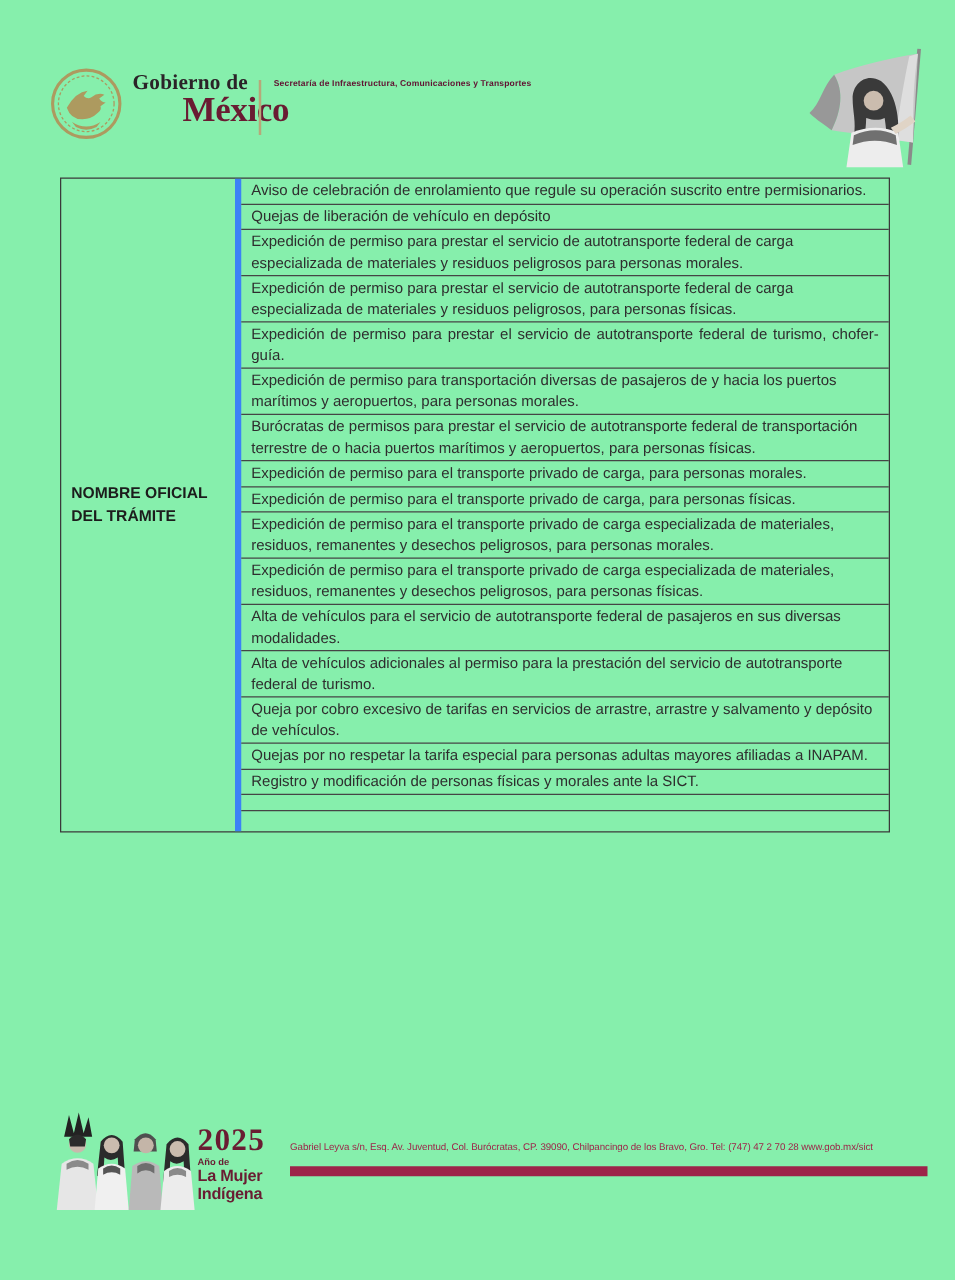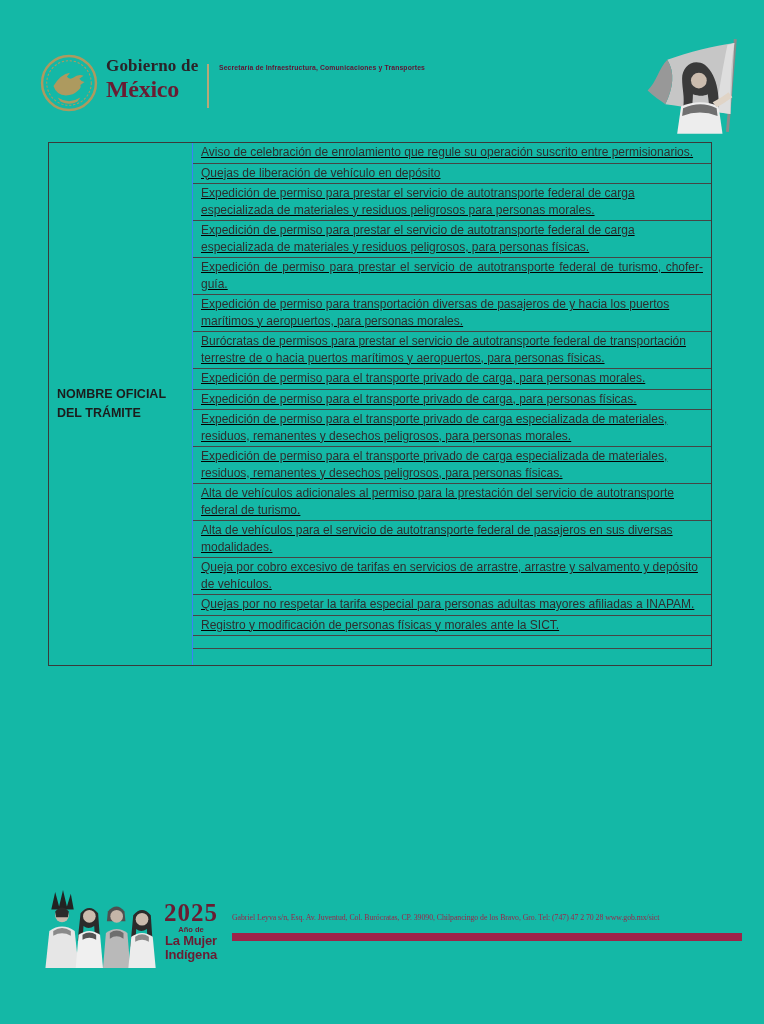--- a/index.html
+++ b/index.html
@@ -1,52 +1,52 @@
 <!DOCTYPE html>
 <html><head>
 <meta charset="utf-8">
 <style>
   html,body{margin:0;padding:0;background:#e9e9e9;}
-  .page{position:relative;width:764px;height:1024px;background:#14b8a6;margin:0 auto;
+  .page{position:relative;width:764px;height:1024px;background:#86efac;margin:0 auto;
         font-family:"Liberation Sans",sans-serif;overflow:hidden;}
 
   
   .logo-group{position:absolute;left:40px;top:54px;display:flex;align-items:flex-start;}
   .seal{width:58px;height:58px;flex:0 0 auto;}
   .logo-text{margin-left:8px;margin-top:3px;font-family:"Liberation Serif",serif;}
   .logo-line1{font-size:17px;line-height:18px;font-weight:700;color:#2b2328;letter-spacing:.2px;}
-  .logo-line2{font-size:24px;line-height:28px;font-weight:800;color:#691C32;letter-spacing:-.3px;}
+  .logo-line2{font-size:28px;line-height:28px;font-weight:800;color:#691C32;letter-spacing:-.3px;margin-left:40px;}
   .logo-divider{position:absolute;left:207px;top:64px;width:2px;height:44px;background:#b7a879;}
   .brand{position:absolute;left:219px;top:61px;}
   .brand-name{font-size:27px;line-height:28px;font-weight:800;color:#611232;letter-spacing:-.4px;}
   .brand-sub{margin-top:3px;font-size:6.8px;font-weight:700;color:#611232;letter-spacing:.15px;}
   .flag-art{position:absolute;left:620px;top:30px;width:138px;height:106px;}
 
   
   .tramites{position:absolute;left:48px;top:142px;width:664px;display:flex;
             border:1.5px solid #3a3a3a;box-sizing:border-box;}
-  .left-cell{width:144px;box-sizing:border-box;border-right:1px solid #3b82f6;
+  .left-cell{width:144px;box-sizing:border-box;border-right:5px solid #3b82f6;
              display:flex;align-items:center;padding:6px 14px 6px 8px;}
   .left-cell span{font-size:12.5px;line-height:19px;font-weight:700;color:#1c1c1c;}
-  .rows{flex:1;display:flex;flex-direction:column;text-decoration:underline;}
+  .rows{flex:1;display:flex;flex-direction:column;}
   .row{border-bottom:1px solid #454545;padding:1px 8px 2px 8px;
        font-size:12px;line-height:16.5px;color:#2e2e2e;}
   .row:last-child{border-bottom:none;}
   .rows .row:nth-child(5){text-align:justify;}
   .row.empty{min-height:9px;}
   .row.empty:last-child{min-height:13px;}
 
   
   .women-art{position:absolute;left:44px;top:888px;width:118px;height:80px;}
-  .year-block{position:absolute;left:158px;top:900px;width:66px;text-align:center;color:#691C32;}
+  .year-block{position:absolute;left:158px;top:900px;width:66px;color:#691C32;}
   .year{font-family:"Liberation Serif",serif;font-size:25px;line-height:25px;font-weight:700;letter-spacing:1px;}
   .year-cap1{font-size:7.5px;line-height:9px;font-weight:700;}
   .year-cap2,.year-cap3{font-size:13px;line-height:14px;font-weight:800;letter-spacing:-.2px;}
   .address{position:absolute;left:232px;top:913px;width:520px;font-size:7.8px;
-           letter-spacing:-.05px;color:#9D2449;white-space:nowrap;font-family:Liberation Serif, serif;}
+           letter-spacing:-.05px;color:#9D2449;white-space:nowrap;}
   .footer-bar{position:absolute;left:232px;top:933px;width:510px;height:8px;background:#9D2449;}
 </style>
 </head>
 <body>
 
 <div class="page">
 
   <div class="logo-group">
     <svg class="seal" viewBox="0 0 56 56" aria-hidden="true">
       <circle cx="28" cy="28" r="26" fill="none" stroke="#AD9A5F" stroke-width="2.4"></circle>
@@ -110,24 +110,24 @@
         <div class="row">
     <span class="row-text">Expedición de permiso para el transporte privado de carga, para personas físicas.</span>
   </div>
         <div class="row">
     <span class="row-text">Expedición de permiso para el transporte privado de carga especializada de materiales, residuos, remanentes y desechos peligrosos, para personas morales.</span>
   </div>
         <div class="row">
     <span class="row-text">Expedición de permiso para el transporte privado de carga especializada de materiales, residuos, remanentes y desechos peligrosos, para personas físicas.</span>
   </div>
         <div class="row">
-    <span class="row-text">Alta de vehículos adicionales al permiso para la prestación del servicio de autotransporte federal de turismo.</span>
+    <span class="row-text">Alta de vehículos para el servicio de autotransporte federal de pasajeros en sus diversas modalidades.</span>
   </div>
         <div class="row">
-    <span class="row-text">Alta de vehículos para el servicio de autotransporte federal de pasajeros en sus diversas modalidades.</span>
+    <span class="row-text">Alta de vehículos adicionales al permiso para la prestación del servicio de autotransporte federal de turismo.</span>
   </div>
         <div class="row">
     <span class="row-text">Queja por cobro excesivo de tarifas en servicios de arrastre, arrastre y salvamento y depósito de vehículos.</span>
   </div>
         <div class="row">
     <span class="row-text">Quejas por no respetar la tarifa especial para personas adultas mayores afiliadas a INAPAM.</span>
   </div>
         <div class="row">
     <span class="row-text">Registro y modificación de personas físicas y morales ante la SICT.</span>
   </div>

